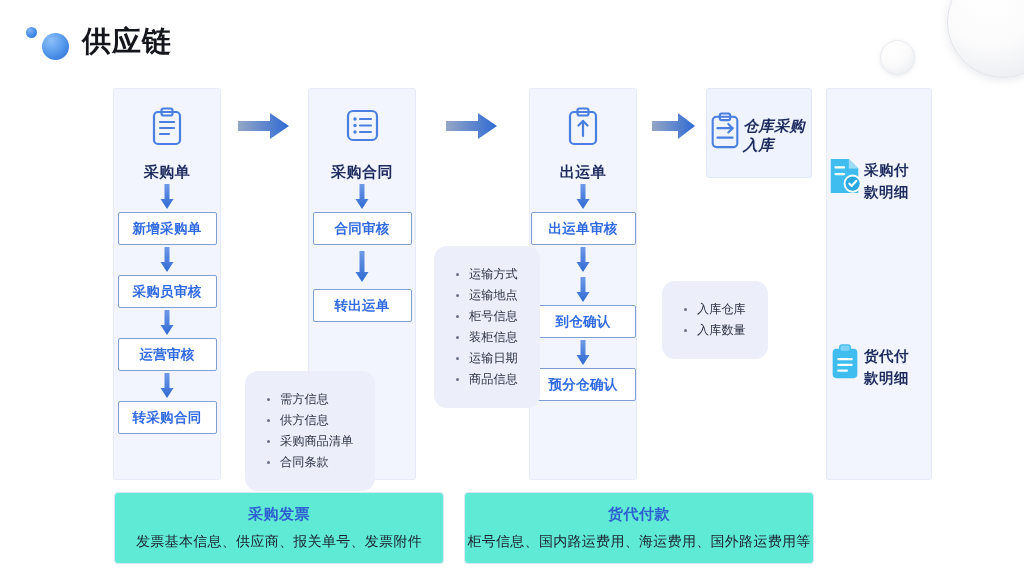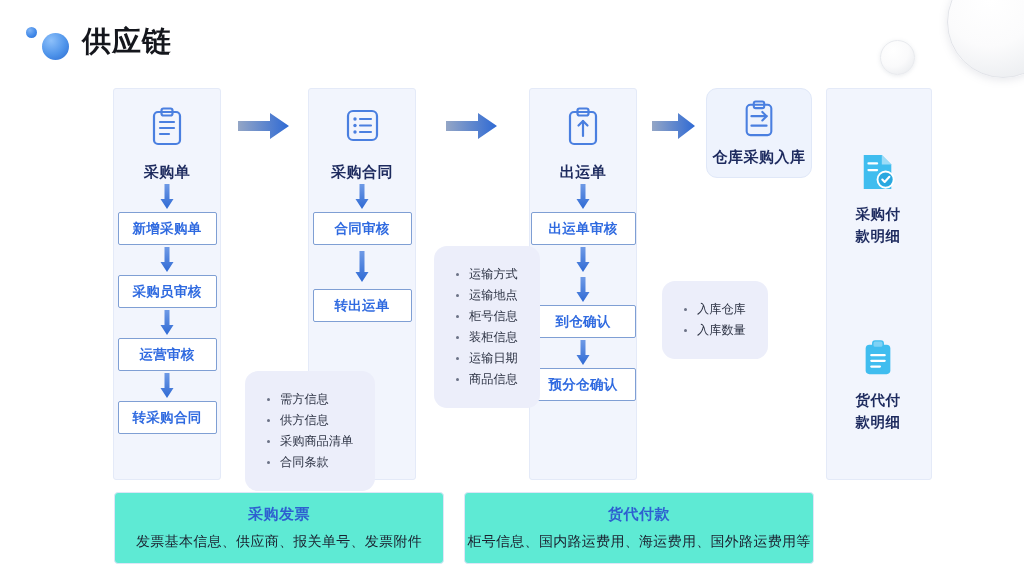--- a/index.html
+++ b/index.html
@@ -68,34 +68,34 @@
     letter-spacing:.3px;
   }
   .step.wide{width:103px;}
   .down-arrow{height:30px;display:flex;align-items:center;justify-content:center;}
 
   
   .solo-card{
     position:absolute;
     background:#eef3fd;
     border:1px solid #e0e8f8;
-    border-radius:11px;
-    display:flex;flex-direction:column;align-items:center;justify-content:center;
+    border-radius:3px;
+    display:flex;align-items:center;justify-content:center;font-style:italic;
   }
   .solo-label{
     font-size:15px;font-weight:bold;color:#1d2a5e;margin-top:6px;
     font-family:"DejaVu Sans","Liberation Sans",sans-serif;letter-spacing:.5px;
   }
 
   
   #right-panel{
     position:absolute;left:826px;top:88px;width:104px;height:390px;
     background:#f2f5fd;border:1px solid #e4eaf8;border-radius:3px;
   }
-  .right-item{position:absolute;width:104px;display:flex;flex-direction:column;align-items:center;}
+  .right-item{position:absolute;width:104px;display:flex;flex-direction:row;align-items:center;}
   .right-label{
     font-size:14.5px;font-weight:bold;color:#1d2a5e;text-align:center;
     line-height:1.5;margin-top:8px;
     font-family:"DejaVu Sans","Liberation Sans",sans-serif;letter-spacing:.5px;
   }
 
   
   .callout{
     position:absolute;
     background:#eceefa;

